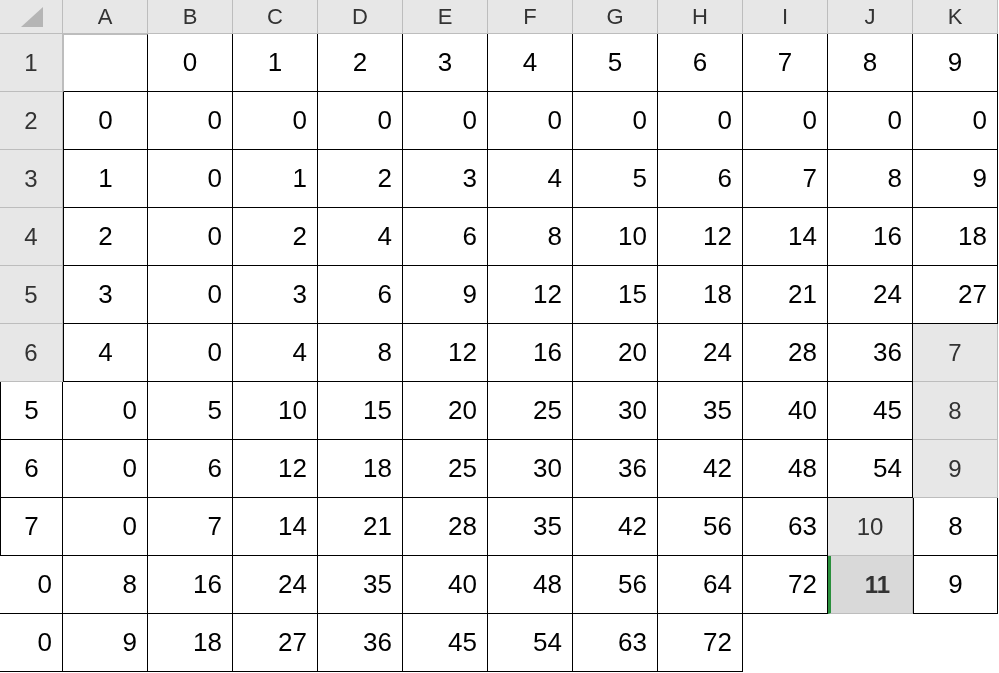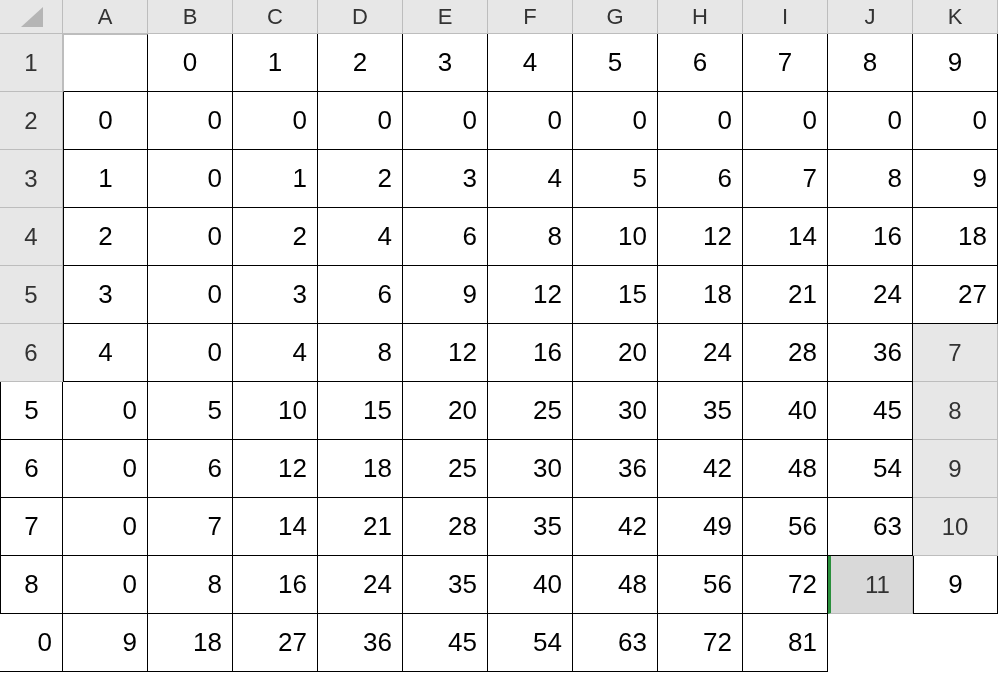--- a/index.html
+++ b/index.html
@@ -50,20 +50,21 @@
   .dcell.center { justify-content: center; }
   .dcell.right  { justify-content: flex-end; }
   
   
   .colA { border-left: 1px solid #000; }
   
   .rcell.selected {
     background: #d9d9d9;
     border-left: 3px solid #2a8f3c;
     padding-left: 12px;
+    font-weight: bold;
   }
   
   .blankA1 {
     background:#fff;
     border-right:1px solid #000;
     border-bottom:1px solid #000;
     border-left:1px solid #bdbdbd;
     border-top:1px solid #bdbdbd;
   }
 </style>
@@ -195,42 +196,41 @@
 
   <div class="rcell">9</div>
   <div class="dcell center colA">7</div>
   <div class="dcell right">0</div>
   <div class="dcell right">7</div>
   <div class="dcell right">14</div>
   <div class="dcell right">21</div>
   <div class="dcell right">28</div>
   <div class="dcell right">35</div>
   <div class="dcell right">42</div>
-  <div class="dcell right">49</div>
   <div class="dcell right">56</div>
   <div class="dcell right">63</div>
 
   <div class="rcell">10</div>
   <div class="dcell center colA">8</div>
   <div class="dcell right">0</div>
   <div class="dcell right">8</div>
   <div class="dcell right">16</div>
   <div class="dcell right">24</div>
   <div class="dcell right">35</div>
   <div class="dcell right">40</div>
   <div class="dcell right">48</div>
   <div class="dcell right">56</div>
+  <div class="dcell right">64</div>
   <div class="dcell right">72</div>
 
   <div class="rcell selected">11</div>
   <div class="dcell center colA">9</div>
   <div class="dcell right">0</div>
   <div class="dcell right">9</div>
   <div class="dcell right">18</div>
   <div class="dcell right">27</div>
   <div class="dcell right">36</div>
   <div class="dcell right">45</div>
   <div class="dcell right">54</div>
   <div class="dcell right">63</div>
   <div class="dcell right">72</div>
-  <div class="dcell right">81</div>
 
 </div>
 
 </body></html>

